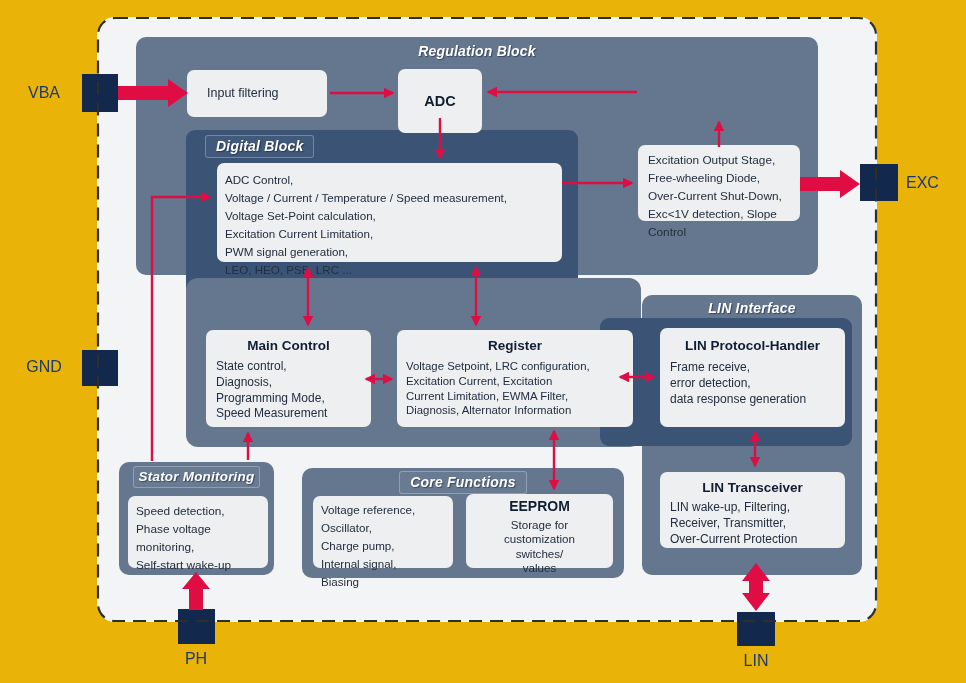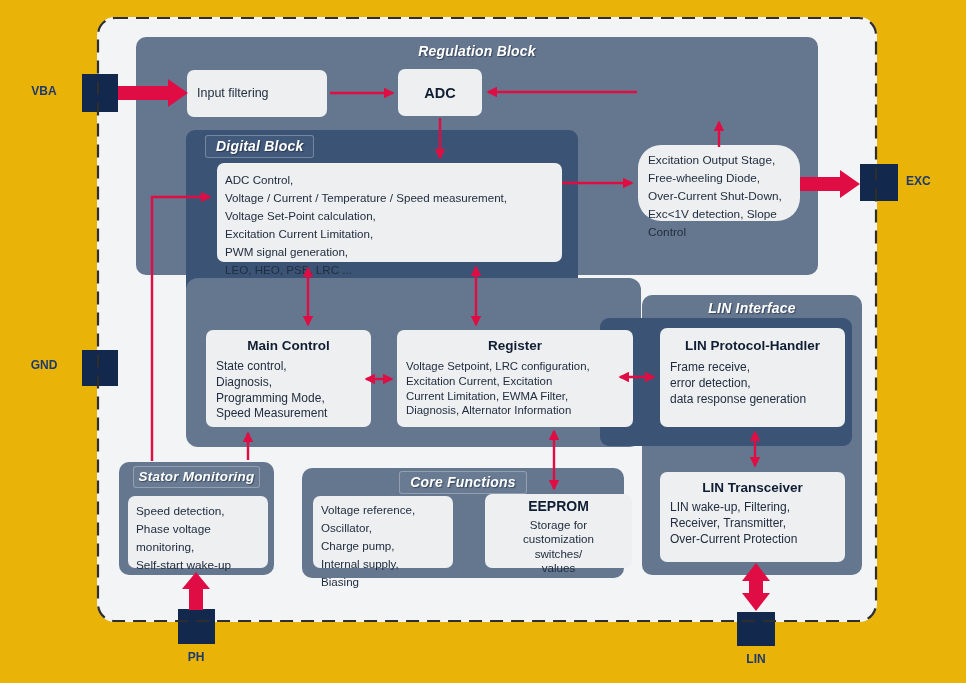--- a/index.html
+++ b/index.html
@@ -12,21 +12,21 @@
   .box{background:#edeff1;border-radius:7px;color:#222e3f;}
   .box .body{white-space:pre-line;}
   .ctitle{color:#ffffff;font-weight:bold;font-style:italic;font-size:14px;
           text-shadow:1px 1px 1px rgba(20,30,50,.55);letter-spacing:.2px;}
   .tab{display:inline-block;border:1px solid rgba(255,255,255,.28);border-radius:3px;
        padding:2px 10px 3px 10px;background:rgba(255,255,255,.03);}
   .center{text-align:center;}
   .btitle{font-weight:bold;font-size:13.5px;color:#101e33;}
   .body{font-size:12px;line-height:1.32;color:#222e3f;white-space:pre-line;}
   .pin{background:#12284c;}
-  .pinlabel{color:#1c3a6e;font-weight:bold;font-size:12px;}
+  .pinlabel{color:#1c3a6e;font-weight:normal;font-size:16px;}
   svg.overlay{position:absolute;left:0;top:0;pointer-events:none;}
 </style>
 </head>
 <body>
 
 <div id="stage">
 
   <div class="abs chip" style="left:97px;top:17px;width:780px;height:605px;"></div>
 
   <div class="abs panel-med" style="left:136px;top:37px;width:682px;height:238px;">
@@ -51,30 +51,30 @@
       <span class="ctitle tab" style="padding:2px 5px 3px 5px;font-size:13.5px;">Stator Monitoring</span>
     </div>
   </div>
 
   <div class="abs panel-med" style="left:302px;top:468px;width:322px;height:110px;">
     <div class="abs" style="left:0;right:0;top:3px;text-align:center;">
       <span class="ctitle tab">Core Functions</span>
     </div>
   </div>
 
-  <div class="abs box" style="left:187px;top:70px;width:140px;height:47px;display:flex;align-items:center;padding-left:10px;">
+  <div class="abs box" style="left:187px;top:70px;width:140px;height:47px;display:flex;align-items:center;padding-left:20px;">
     <span class="body" style="font-size:12.5px;">Input filtering</span>
   </div>
 
-  <div class="abs box" style="left:398px;top:69px;width:84px;height:47px;display:flex;align-items:center;justify-content:center;">
+  <div class="abs box" style="left:398px;top:69px;width:84px;height:64px;display:flex;align-items:center;justify-content:center;">
     <span class="btitle" style="font-size:14.5px;">ADC</span>
   </div>
 
 
-  <div class="abs box" style="left:638px;top:145px;width:162px;height:76px;padding:5px 6px 4px 10px;border-radius:23px;">
+  <div class="abs box" style="left:638px;top:145px;width:162px;height:76px;padding:5px 6px 4px 10px;">
     <span class="body" style="font-size:11.8px;line-height:1.22;">Excitation Output Stage,
 Free-wheeling Diode,
 Over-Current Shut-Down,
 Exc&lt;1V detection, Slope
 Control</span>
   </div>
 
   <div class="abs box" style="left:217px;top:163px;width:345px;height:99px;padding:7px 8px;">
     <span class="body" style="font-size:11.6px;line-height:1.35;">ADC Control,
 Voltage / Current / Temperature / Speed measurement,
@@ -100,43 +100,43 @@
 Diagnosis, Alternator Information</div>
   </div>
 
   <div class="abs box" style="left:660px;top:328px;width:185px;height:99px;padding:10px 10px;">
     <div class="btitle center">LIN Protocol-Handler</div>
     <div class="body" style="margin-top:7px;">Frame receive,
 error detection,
 data response generation</div>
   </div>
 
-  <div class="abs box" style="left:660px;top:472px;width:185px;height:90px;padding:8px 10px;">
+  <div class="abs box" style="left:660px;top:472px;width:185px;height:76px;padding:8px 10px;">
     <div class="btitle center">LIN Transceiver</div>
     <div class="body" style="margin-top:5px;">LIN wake-up, Filtering,
 Receiver, Transmitter,
 Over-Current Protection</div>
   </div>
 
   <div class="abs box" style="left:128px;top:496px;width:140px;height:72px;padding:5px 8px;">
     <span class="body" style="font-size:11.8px;line-height:1.28;">Speed detection,
 Phase voltage
 monitoring,
 Self-start wake-up</span>
   </div>
 
   <div class="abs box" style="left:313px;top:496px;width:140px;height:72px;padding:4px 8px;">
     <span class="body" style="font-size:11.6px;line-height:1.26;">Voltage reference,
 Oscillator,
 Charge pump,
-Internal supply,
+Internal signal,
 Biasing</span>
   </div>
 
-  <div class="abs box" style="left:485px;top:494px;width:147px;height:74px;padding:4px 22px;">
+  <div class="abs box" style="left:466px;top:494px;width:147px;height:74px;padding:4px 22px;">
     <div class="btitle center" style="font-size:14px;">EEPROM</div>
     <div class="body center" style="margin-top:4px;font-size:11.6px;line-height:1.25;">Storage for
 customization switches/
 values</div>
   </div>
 
   <div class="abs pin" style="left:82px;top:74px;width:36px;height:38px;"></div>
   <div class="abs pinlabel" style="left:14px;top:84px;width:60px;text-align:center;">VBA</div>
 
   <div class="abs pin" style="left:82px;top:350px;width:36px;height:36px;"></div>

